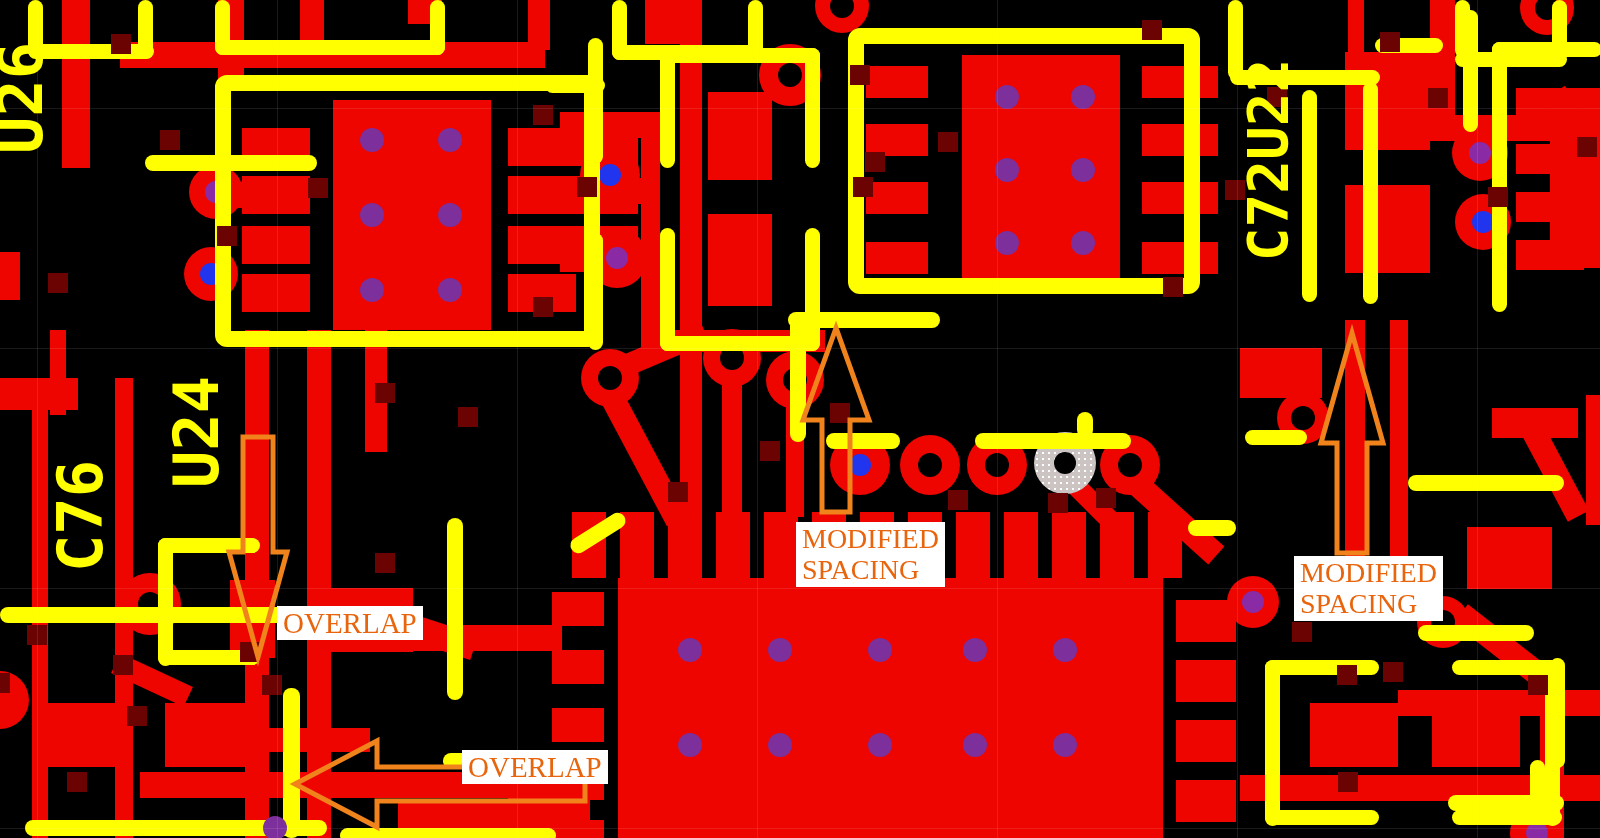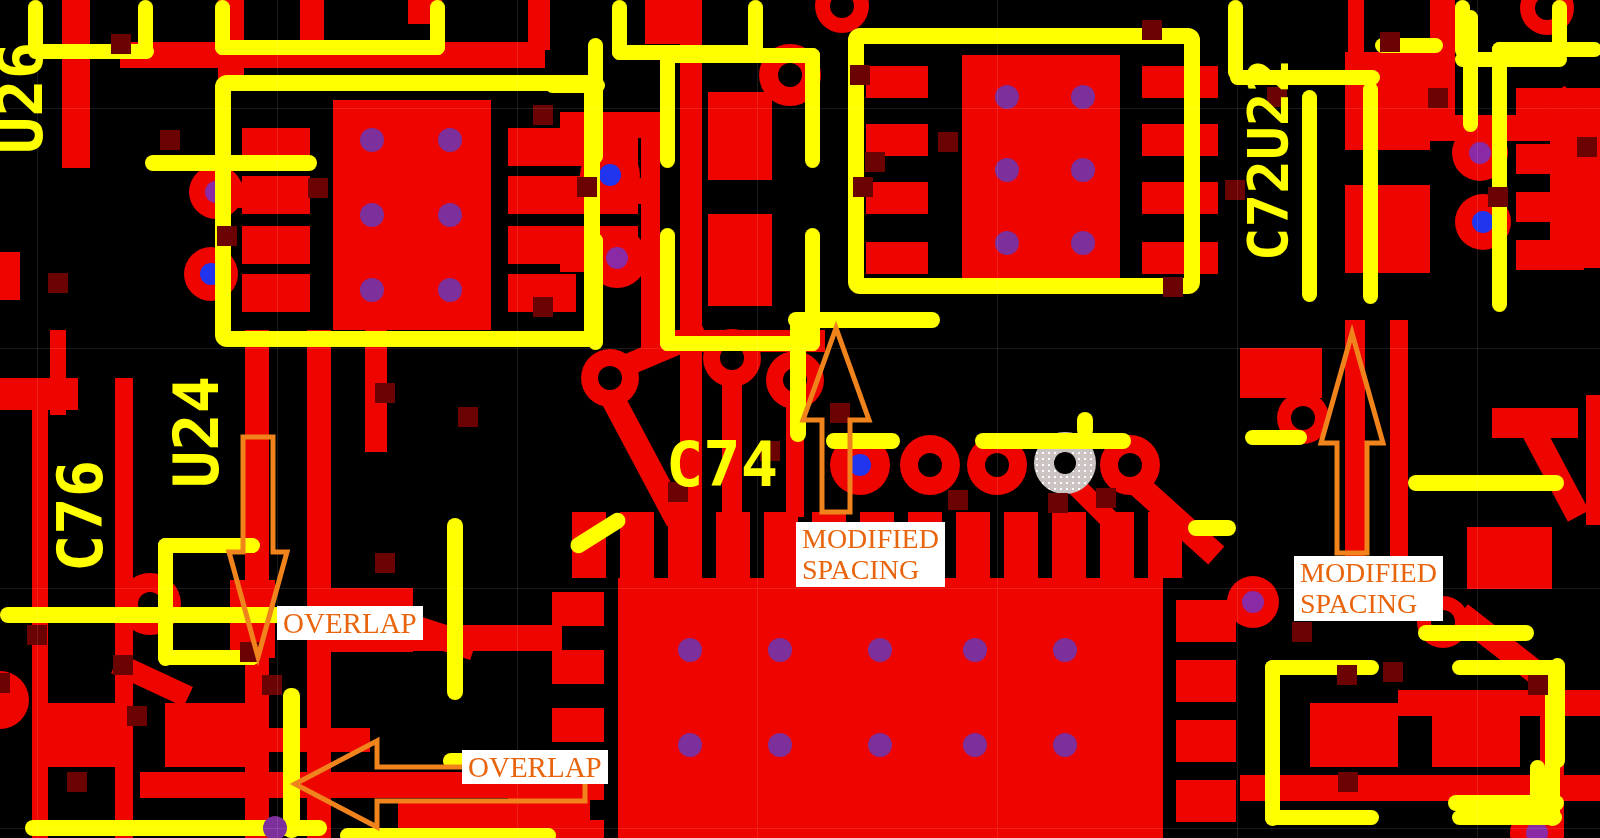--- a/index.html
+++ b/index.html
@@ -306,21 +306,20 @@
     <div class="gridline abs" style="left: 997px; top: 0px; width: 1px; height: 838px;"></div>
     <div class="gridline abs" style="left: 1237px; top: 0px; width: 1px; height: 838px;"></div>
     <div class="gridline abs" style="left: 1477px; top: 0px; width: 1px; height: 838px;"></div>
     <div class="gridline abs" style="left: 0px; top: 108px; width: 1600px; height: 1px;"></div>
     <div class="gridline abs" style="left: 0px; top: 348px; width: 1600px; height: 1px;"></div>
     <div class="gridline abs" style="left: 0px; top: 588px; width: 1600px; height: 1px;"></div>
     <div class="gridline abs" style="left: 0px; top: 828px; width: 1600px; height: 1px;"></div>
     <div class="refdes" style="left: 20px; top: 98px; font-size: 62px; transform: translate(-50%, -50%) rotate(-90deg);">U26</div>
     <div class="refdes" style="left: 80px; top: 516px; font-size: 62px; transform: translate(-50%, -50%) rotate(-90deg);">C76</div>
     <div class="refdes" style="left: 196px; top: 432px; font-size: 62px; transform: translate(-50%, -50%) rotate(-90deg);">U24</div>
-    <div class="refdes" style="left: 722px; top: 464px; font-size: 62px; transform: translate(-50%, -50%) rotate(0deg);">C74</div>
     <div class="refdes" style="left: 1267px; top: 160px; font-size: 56px; transform: translate(-50%, -50%) rotate(-90deg);">C72U22</div>
     <div class="annot-box" style="left: 277px; top: 606px; font-size: 29px;">
       <div class="annot-line">OVERLAP</div>
     </div>
     <div class="annot-box" style="left: 462px; top: 750px; font-size: 29px;">
       <div class="annot-line">OVERLAP</div>
     </div>
     <div class="annot-box" style="left: 796px; top: 522px; font-size: 28px;">
       <div class="annot-line">MODIFIED</div>
       <div class="annot-line">SPACING</div>

